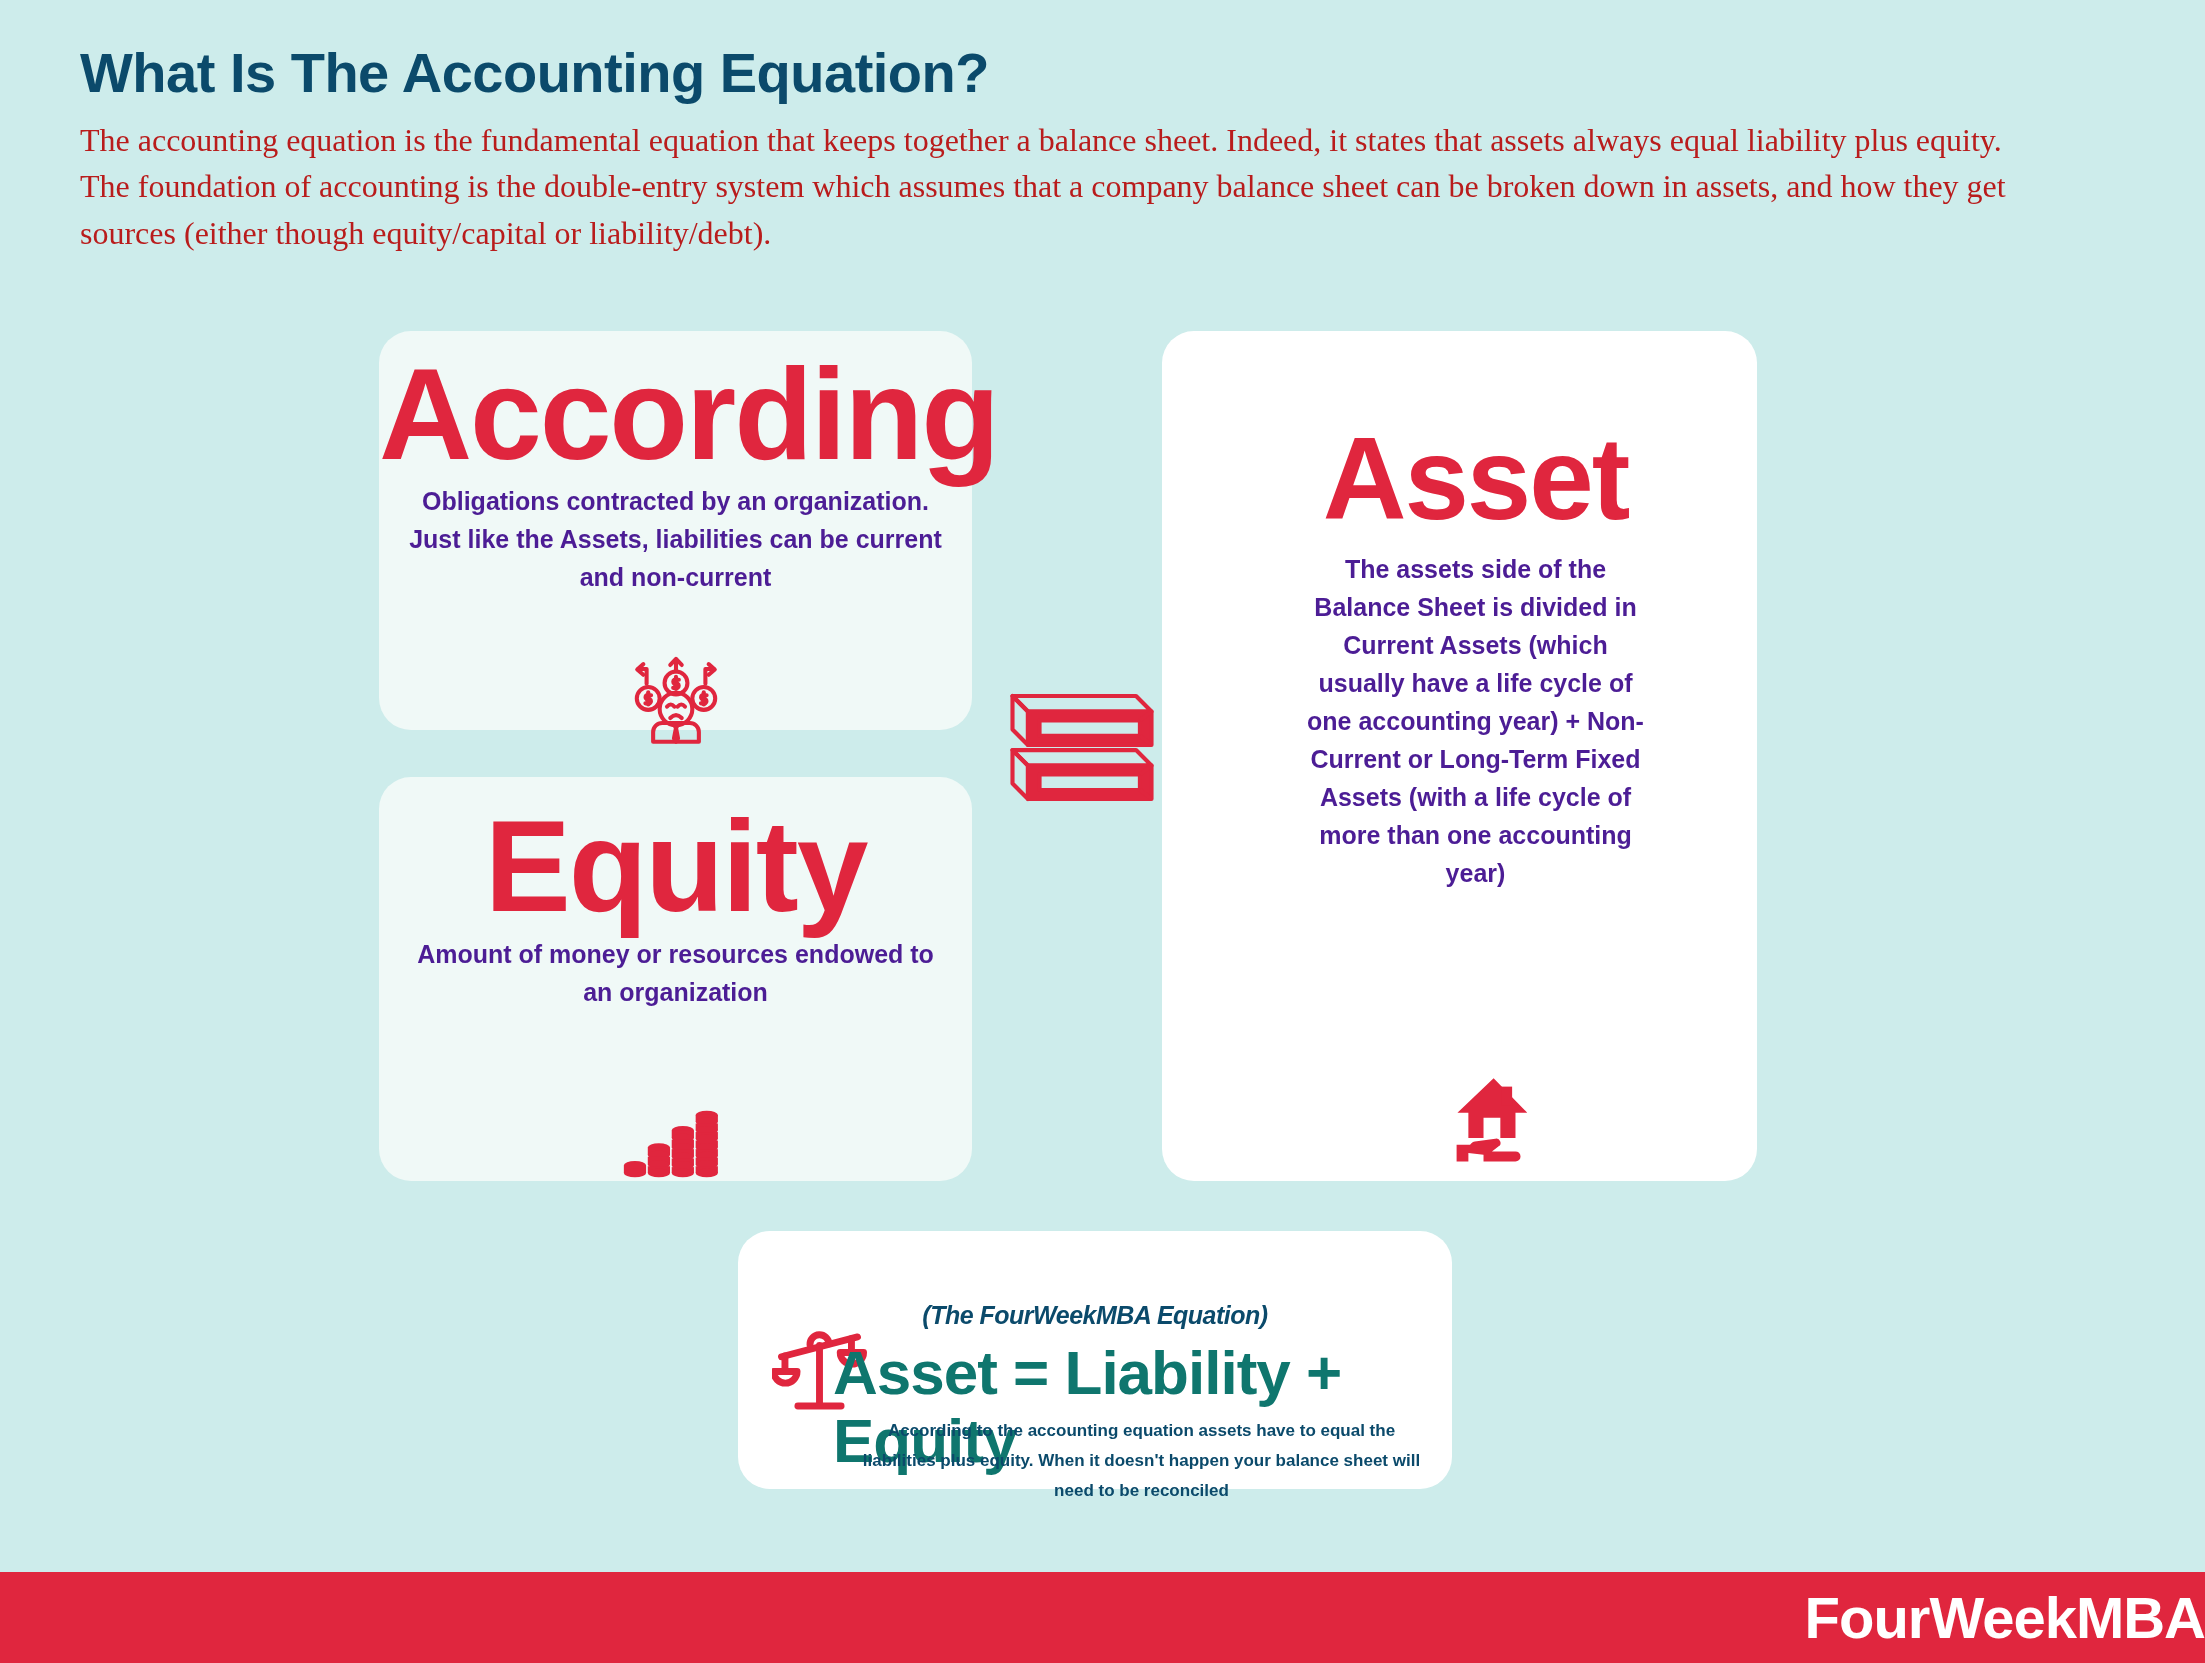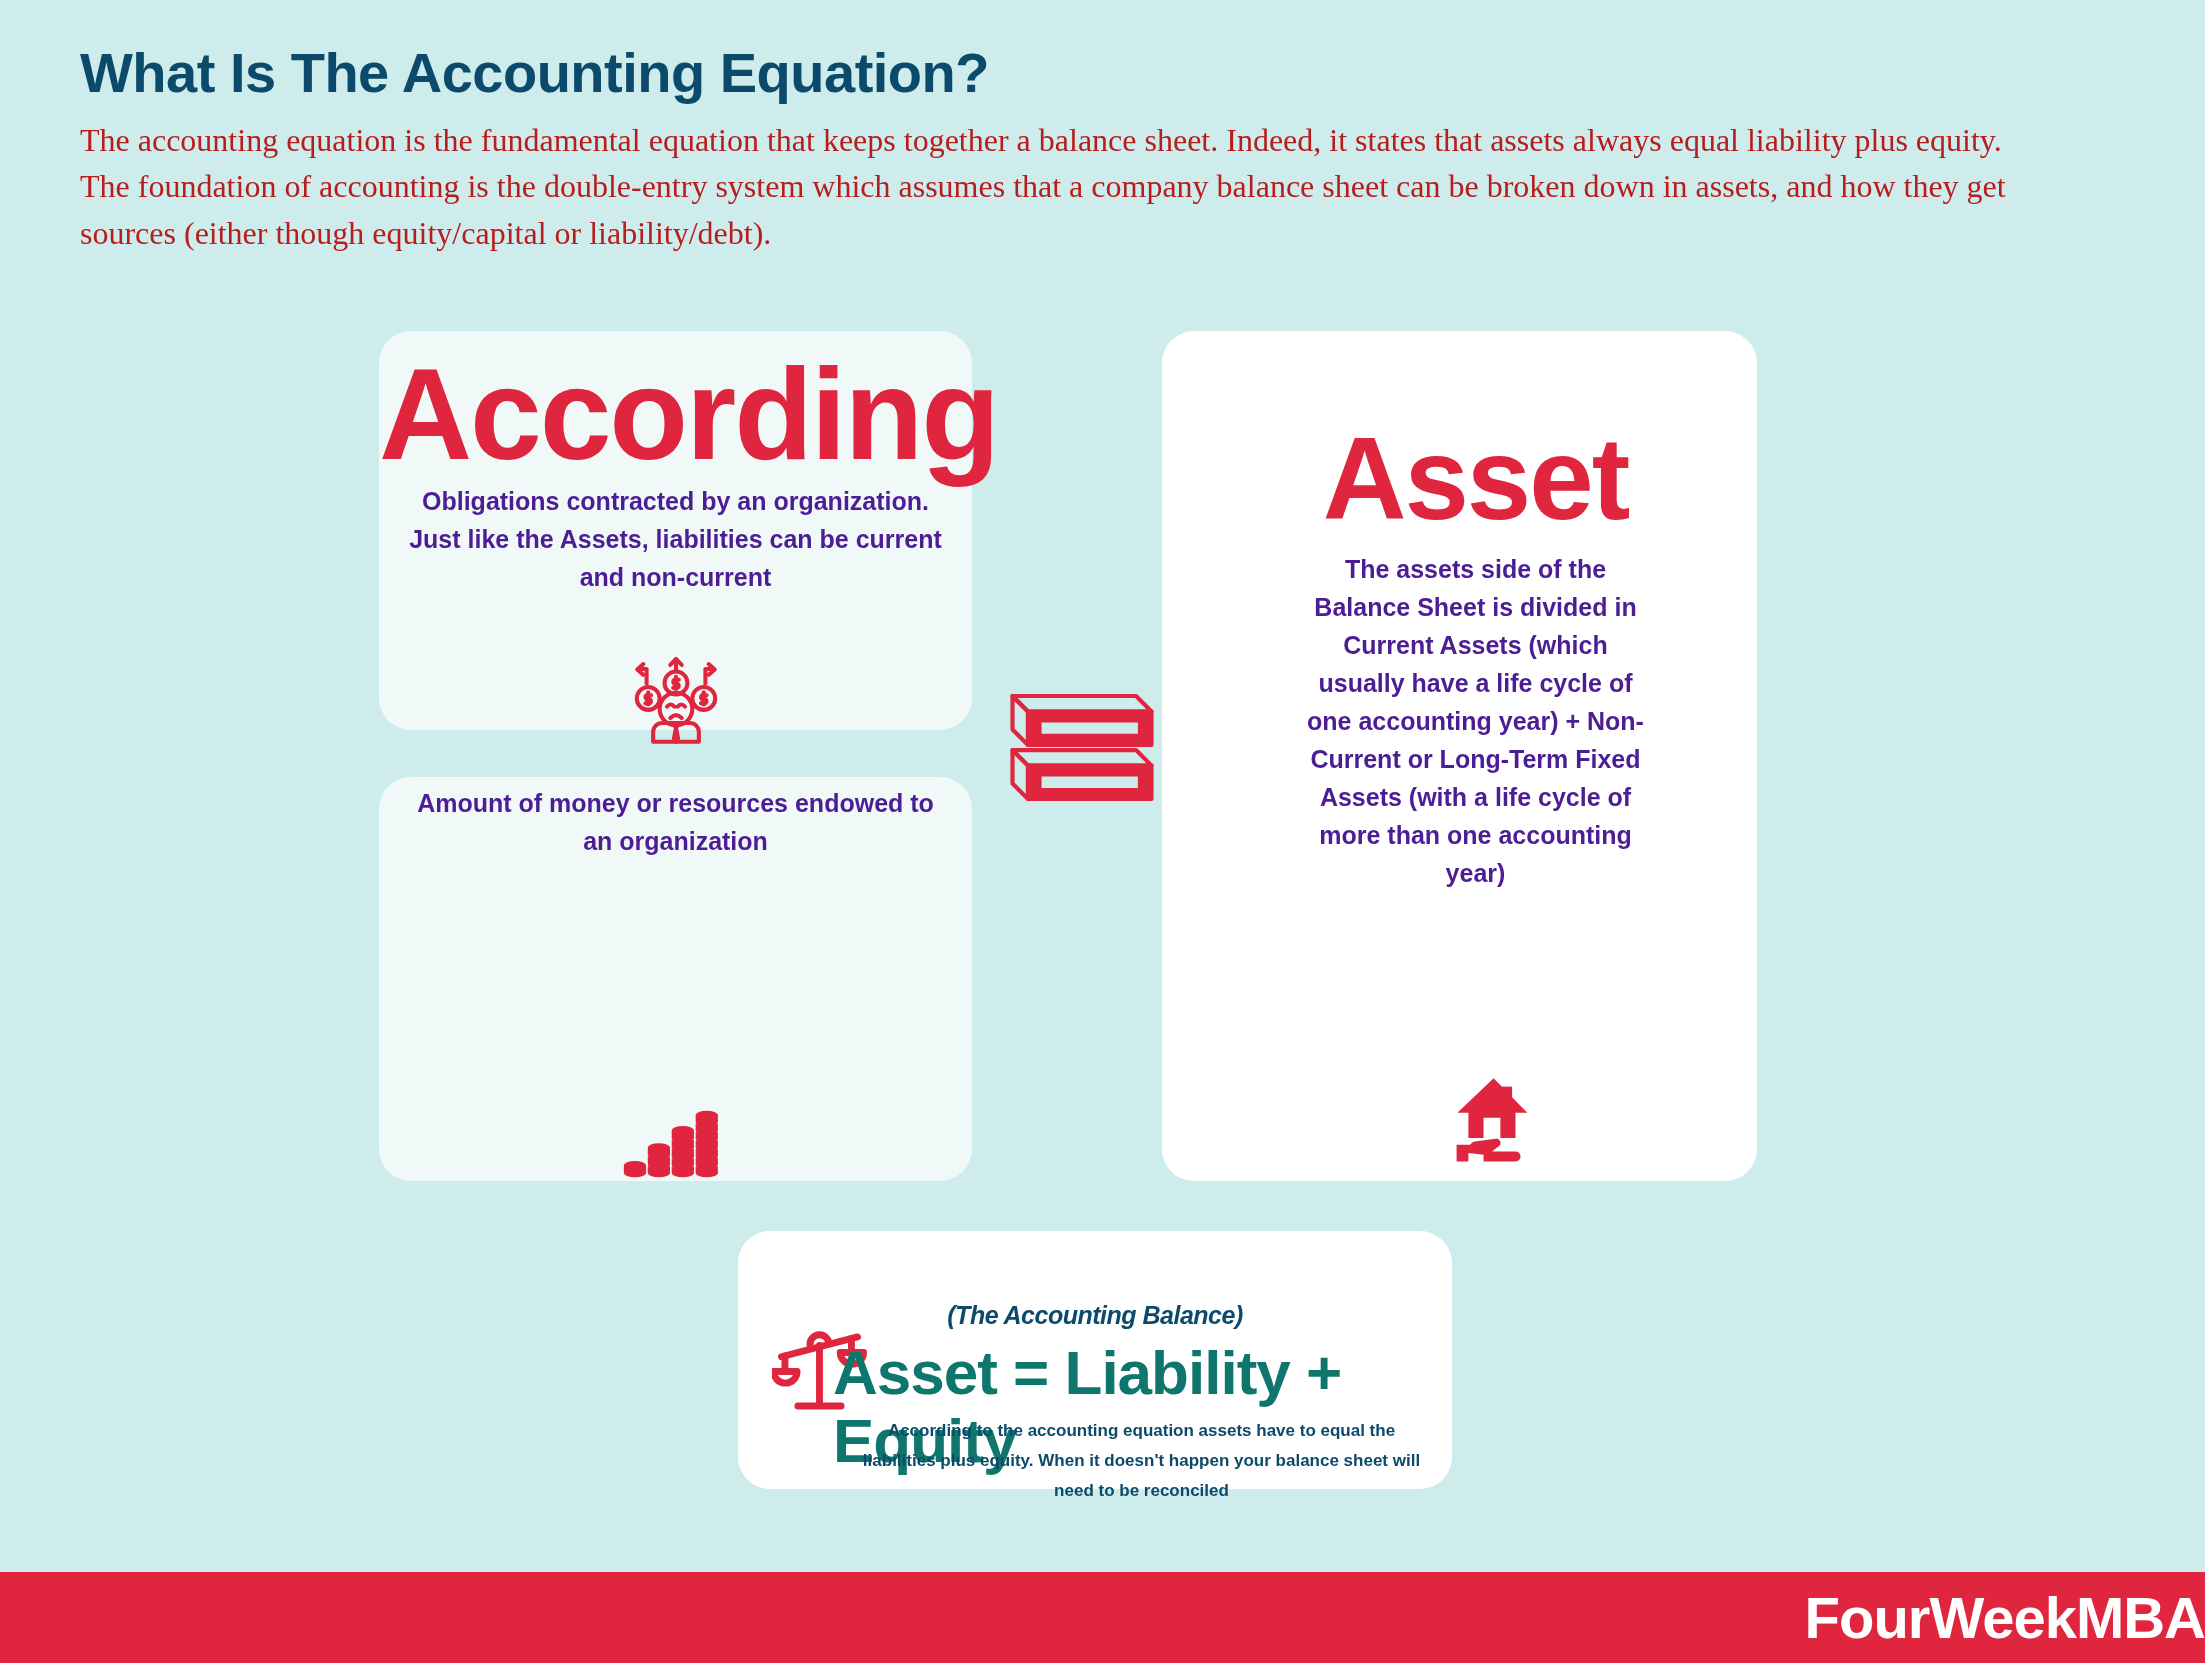--- a/index.html
+++ b/index.html
@@ -209,20 +209,21 @@
         <path d="M8 56 L8 82 L20 94 L20 68 Z"></path>
         <path d="M20 68 L116 68 L116 94 L20 94 Z" fill="#e0263e"></path>
         <path d="M29 75 L107 75 L107 87 L29 87 Z" fill="#cdeceb"></path>
         <path d="M107 75 L116 68"></path>
         <path d="M107 87 L116 94"></path>
       </g>
     </svg>
   </div>
 
   <div class="card" id="card-equity">
+    <div class="card-title" id="equity-title">Equity</div>
     <div class="card-desc" id="equity-desc">Amount of money or resources endowed to an organization</div>
   </div>
 
   <div class="card-icon" id="equity-icon-wrap" style="left:379px;width:593px;">
     <svg width="106" height="72" viewBox="0 0 124 84">
       <g fill="#e0263e">
 
         <ellipse cx="14" cy="67" rx="13" ry="5"></ellipse>
         <rect x="1" y="67" width="26" height="9"></rect>
         <ellipse cx="14" cy="76" rx="13" ry="5"></ellipse>
@@ -279,21 +280,21 @@
 
         <rect x="57" y="15" width="13" height="22"></rect>
 
         <path d="M4 84 L4 104 L18 104 L18 94 L36 96 L36 104 L74 104 a6 6 0 0 0 0 -12 L46 92 L54 86 a5 5 0 0 0 -4 -9 L28 80 a10 10 0 0 0 -8 4 Z"></path>
       </g>
     </svg>
   </div>
 
   <div class="card" id="card-equation">
     <div id="equation-inner">
-      <div id="equation-label">(The Accounting Balance)</div>
+      <div id="equation-label">(The FourWeekMBA Equation)</div>
 
       <div id="scale-icon-wrap">
         <svg width="95" height="90" viewBox="0 0 110 104">
           <g fill="none" stroke="#e0263e" stroke-width="8" stroke-linecap="round" stroke-linejoin="round">
 
             <path d="M11 39 L99 16"></path>
 
             <path d="M55 26 L55 93"></path>
 
             <path d="M44 25 a11 11 0 0 1 22 -1"></path>

